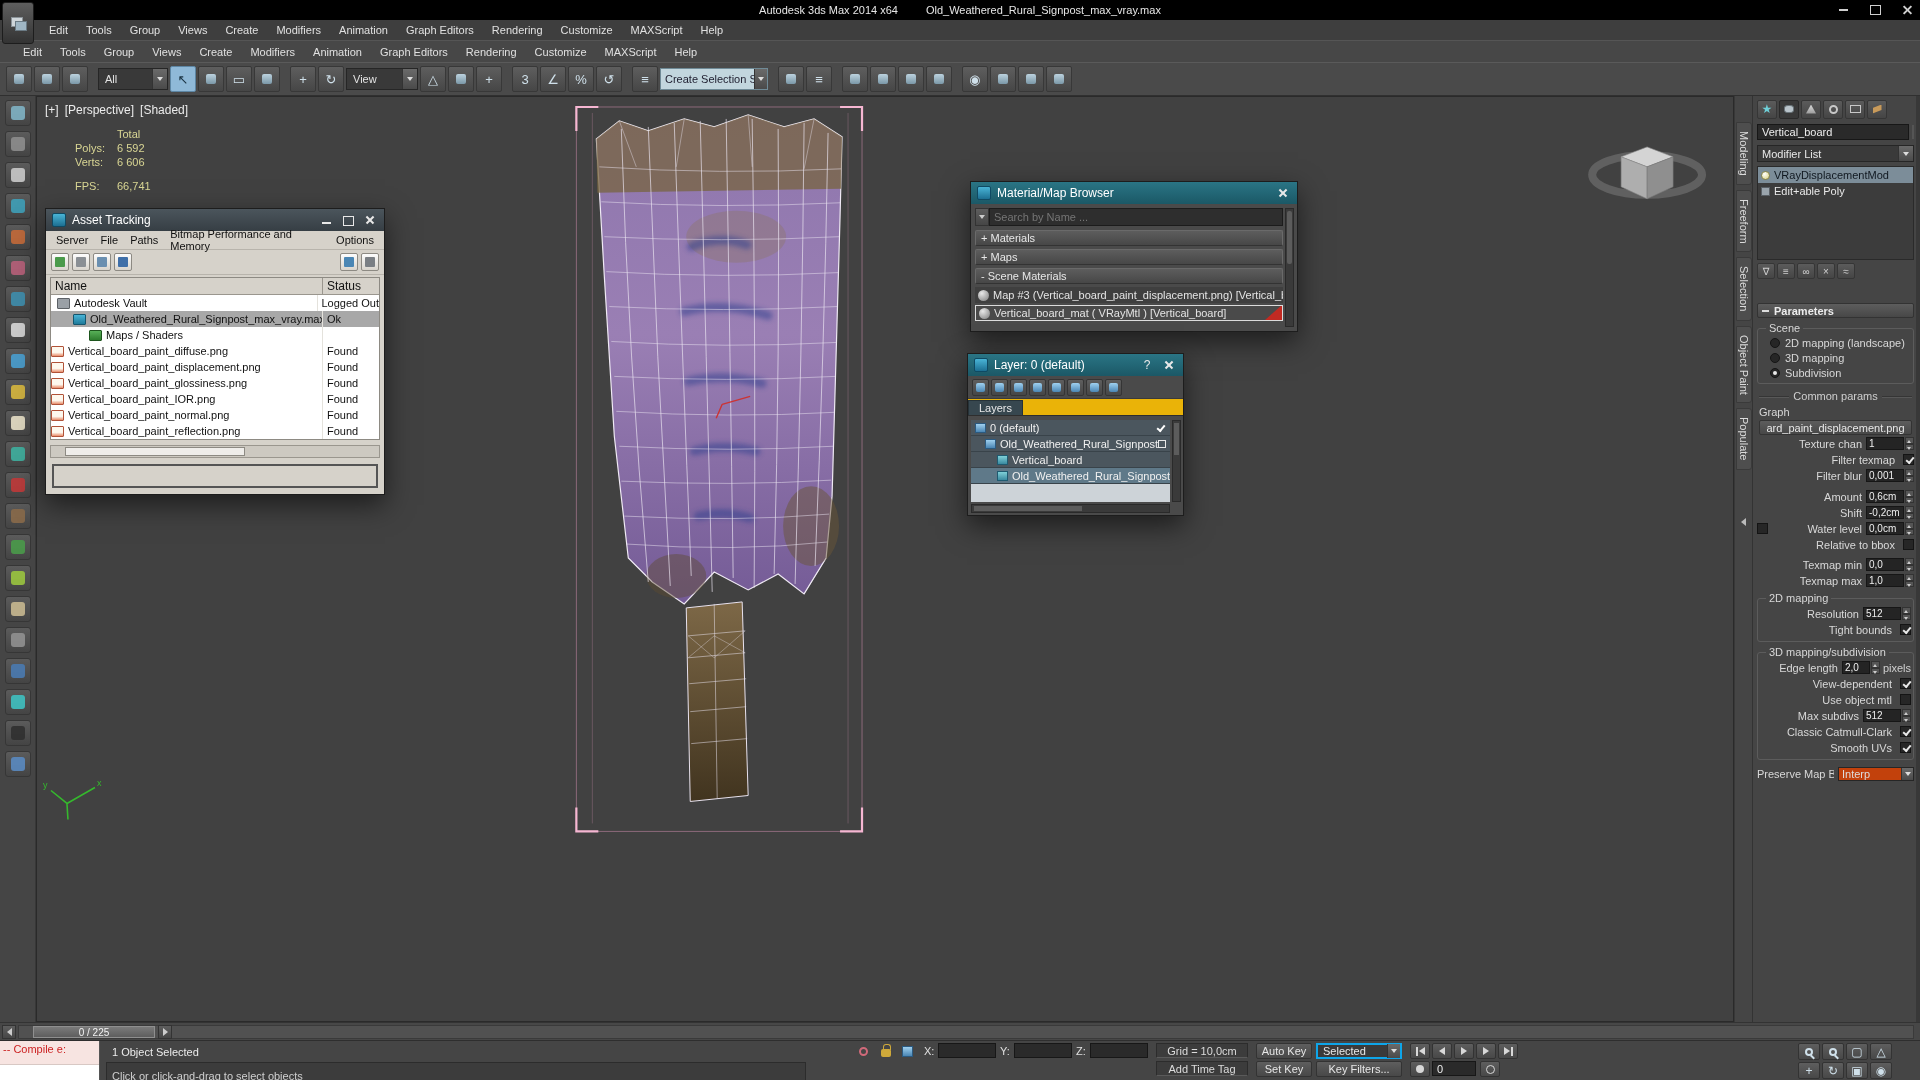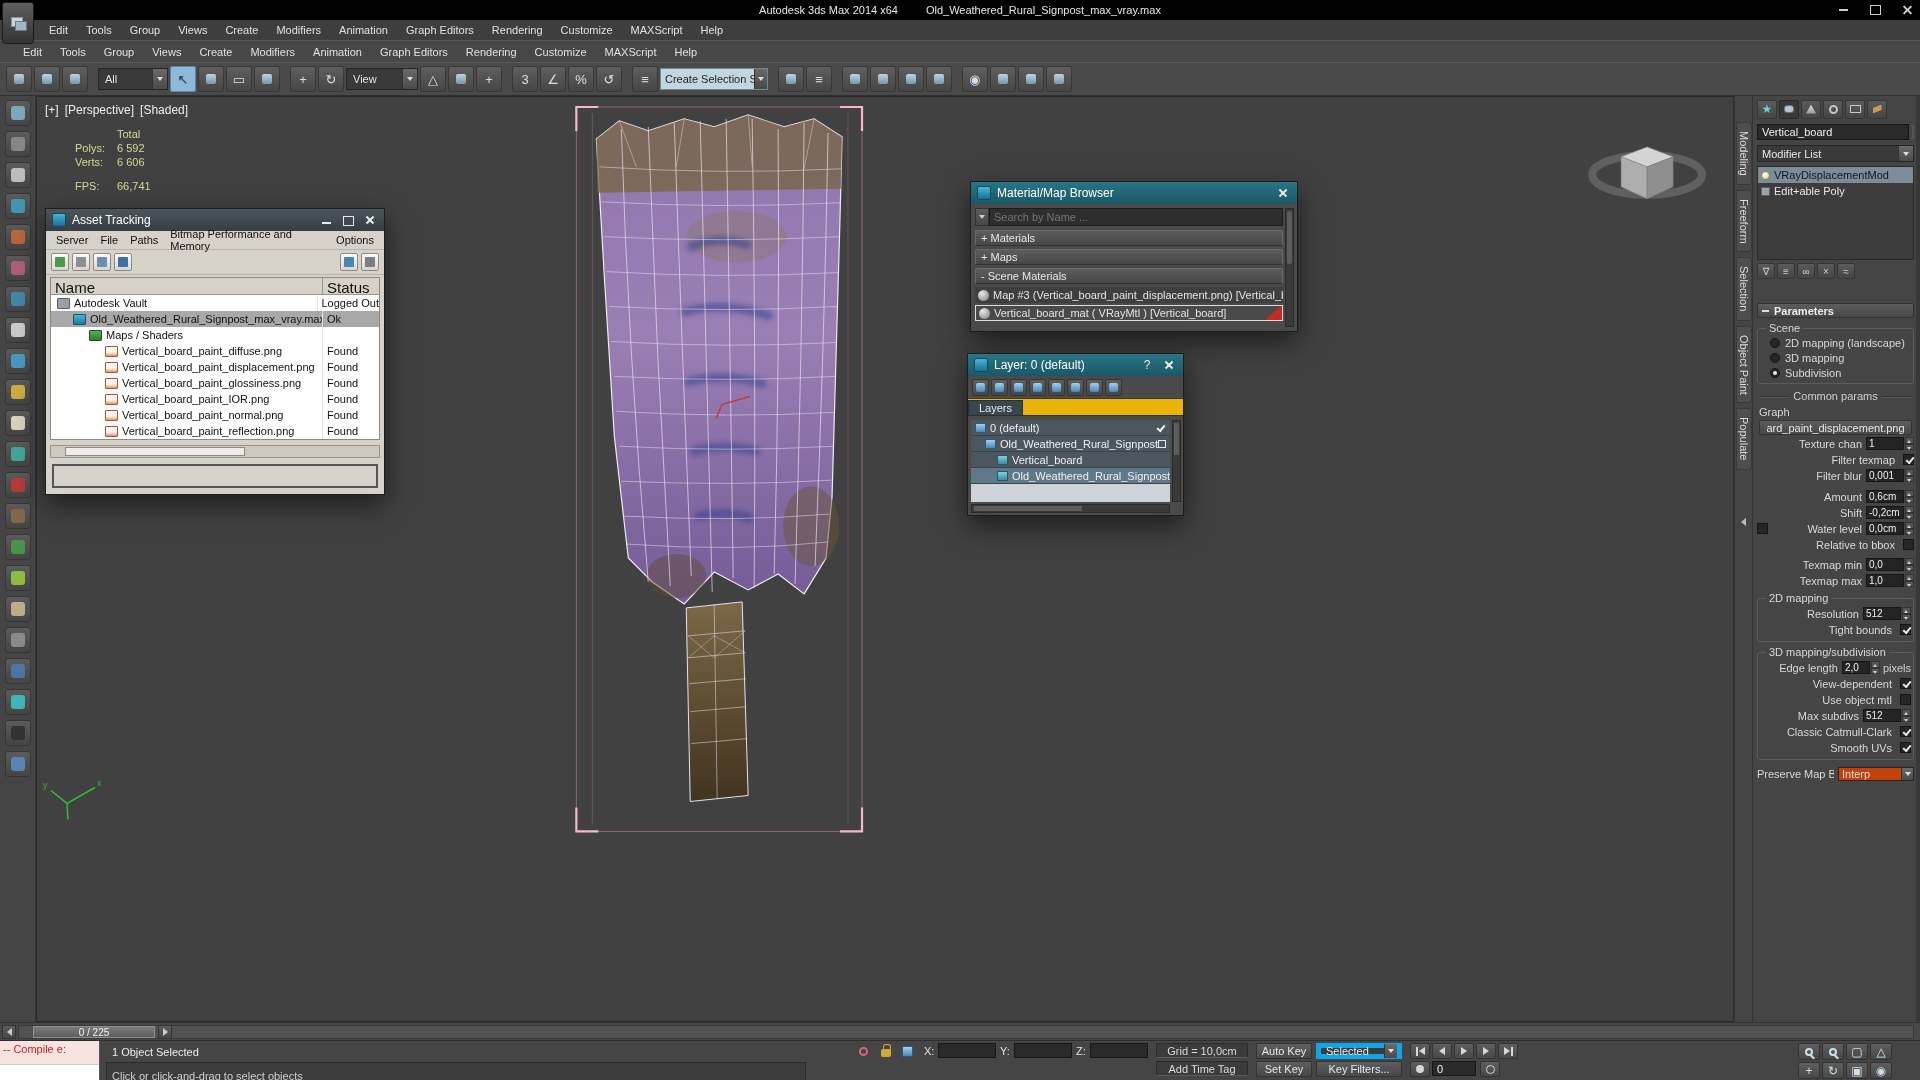--- a/index.html
+++ b/index.html
@@ -70,31 +70,31 @@
 
   
   #assetdlg{left:45px;top:208px;width:340px;height:287px;background:#d6d2ca;color:#111}
   .at-menu{height:19px;display:flex;align-items:center;background:#d6d2ca;border-bottom:1px solid #b8b4ac;padding:0 4px}
   .at-menu span{padding:0 6px}
   .at-tools{height:25px;display:flex;align-items:center;gap:3px;padding:0 5px;border-bottom:1px solid #b8b4ac}
   .at-tbtn{width:18px;height:18px;background:linear-gradient(#fdfdfd,#d8d4cc);border:1px solid #8d8a83;border-radius:2px;display:flex;align-items:center;justify-content:center}
   .at-tbtn i{width:10px;height:10px;border-radius:1px}
   .at-tools .sp{flex:1}
   .at-table{position:absolute;left:4px;right:4px;top:68px;height:163px;background:#fff;border:1px solid #8d8a83;overflow:hidden}
-  .at-head{height:17px;display:flex;background:#d6d2ca;border-bottom:1px solid #9a968e;font-size:15px}
+  .at-head{height:17px;display:flex;background:#d6d2ca;border-bottom:1px solid #9a968e;font-size:12px}
   .at-head span{padding:1px 4px}
   .at-head .c1{width:272px;border-right:1px solid #9a968e}
   .at-row{height:16px;display:flex;align-items:center;font-size:11px;white-space:nowrap}
   .at-name{width:272px;display:flex;align-items:center;overflow:hidden;border-right:1px solid #e4e2dc;height:100%}
   .at-status{padding-left:4px}
   .at-row.sel{background:#a8a8a8}
   .at-row.lvl0 .at-name{padding-left:6px}
   .at-row.lvl1 .at-name{padding-left:22px}
   .at-row.lvl2 .at-name{padding-left:38px}
-  .at-row.lvl3 .at-name{padding-left:54px}
+  .at-row.lvl3 .at-name{}
   .ic{width:13px;height:11px;margin-right:4px;flex:0 0 auto;border-radius:1px}
   .ic-vault .ic{background:#9aa0a6;border:1px solid #5c6166}
   .ic-max .ic{background:linear-gradient(#49b4d6,#1f7b9b);border:1px solid #14566e}
   .ic-maps .ic{background:linear-gradient(#58b058,#2e7d2e);border:1px solid #1d551d}
   .ic-png .ic{background:linear-gradient(#fdf8ee 60%,#e88c6a);border:1px solid #b05238}
   .at-hscroll{position:absolute;left:4px;right:4px;top:236px;height:13px;background:#cdc9c1;border:1px solid #9a968e}
   .at-hscroll i{position:absolute;left:14px;top:1px;bottom:1px;width:180px;background:#efedea;border:1px solid #8d8a83}
   .at-status-box{position:absolute;left:6px;right:6px;bottom:6px;height:24px;border:2px solid #555;background:#d6d2ca}
 
   
@@ -208,21 +208,21 @@
   .promptbox{position:absolute;left:106px;top:21px;width:700px;height:27px;background:#3c3c3c;border:1px solid #2c2c2c;border-bottom-color:#5a5a5a;color:#cfcfcf;display:flex;align-items:center;padding-left:5px}
   .mini-ic{position:absolute;top:3px;width:15px;height:14px;display:flex;align-items:center;justify-content:center}
   .iso-dot{width:9px;height:9px;border-radius:50%;border:2.5px solid #d06a7a}
   .lockb{width:10px;height:8px;background:#cfa93a;border-radius:2px;position:relative;margin-top:4px}
   .lockb::before{content:"";position:absolute;top:-5px;left:2px;width:6px;height:5px;border:1.5px solid #cfa93a;border-bottom:none;border-radius:3px 3px 0 0}
   .typein{width:11px;height:11px;background:linear-gradient(#9fd0ef,#4a86b4);border:1px solid #2c5a80}
   .coordlbl{position:absolute;top:4px;color:#e0e0e0}
   .coordfld{position:absolute;top:2px;width:58px;height:15px;background:#2a2a2a;border:1px solid #171717;color:#eee;font-size:10px;font-family:"Liberation Sans",sans-serif;padding:0 3px}
   .sunken{position:absolute;background:#3c3c3c;border:1px solid #2c2c2c;border-bottom-color:#5a5a5a;color:#dcdcdc;display:flex;align-items:center;justify-content:center}
   .keybtn{position:absolute;height:16px;background:linear-gradient(#5e5e5e,#484848);border:1px solid #333;border-radius:2px;color:#e6e6e6;display:flex;align-items:center;justify-content:center}
-  .keydd{position:absolute;height:16px;background:#3a3a3a;border:5px solid #0ea5e9;display:flex;align-items:center;color:#e8e8e8}
+  .keydd{position:absolute;height:16px;background:#3a3a3a;border:2px solid #0ea5e9;display:flex;align-items:center;color:#e8e8e8}
   .keydd .txt{flex:1;padding:0 5px}
   .pbtn{position:absolute;width:20px;height:16px;background:linear-gradient(#5e5e5e,#484848);border:1px solid #333;border-radius:2px;display:flex;align-items:center;justify-content:center;gap:1px}
   .tri-r{border-top:4px solid transparent;border-bottom:4px solid transparent;border-left:6px solid #d8d8d8}
   .tri-l{border-top:4px solid transparent;border-bottom:4px solid transparent;border-right:6px solid #d8d8d8}
   .bar-v{width:2px;height:9px;background:#d8d8d8}
   .framefld{position:absolute;width:44px;height:15px;background:#2a2a2a;border:1px solid #171717;color:#eee;display:flex;align-items:center;padding:0 4px}
   .navbtn{position:absolute;width:22px;height:17px;background:linear-gradient(#5e5e5e,#484848);border:1px solid #333;border-radius:2px;display:flex;align-items:center;justify-content:center;color:#cfe0ea;font-size:12px}
   .zoomglass{width:8px;height:8px;border:2px solid #cfe0ea;border-radius:50%;position:relative}
   .zoomglass::after{content:"";position:absolute;right:-4px;bottom:-4px;width:5px;height:2px;background:#cfe0ea;transform:rotate(45deg)}
 </style>

